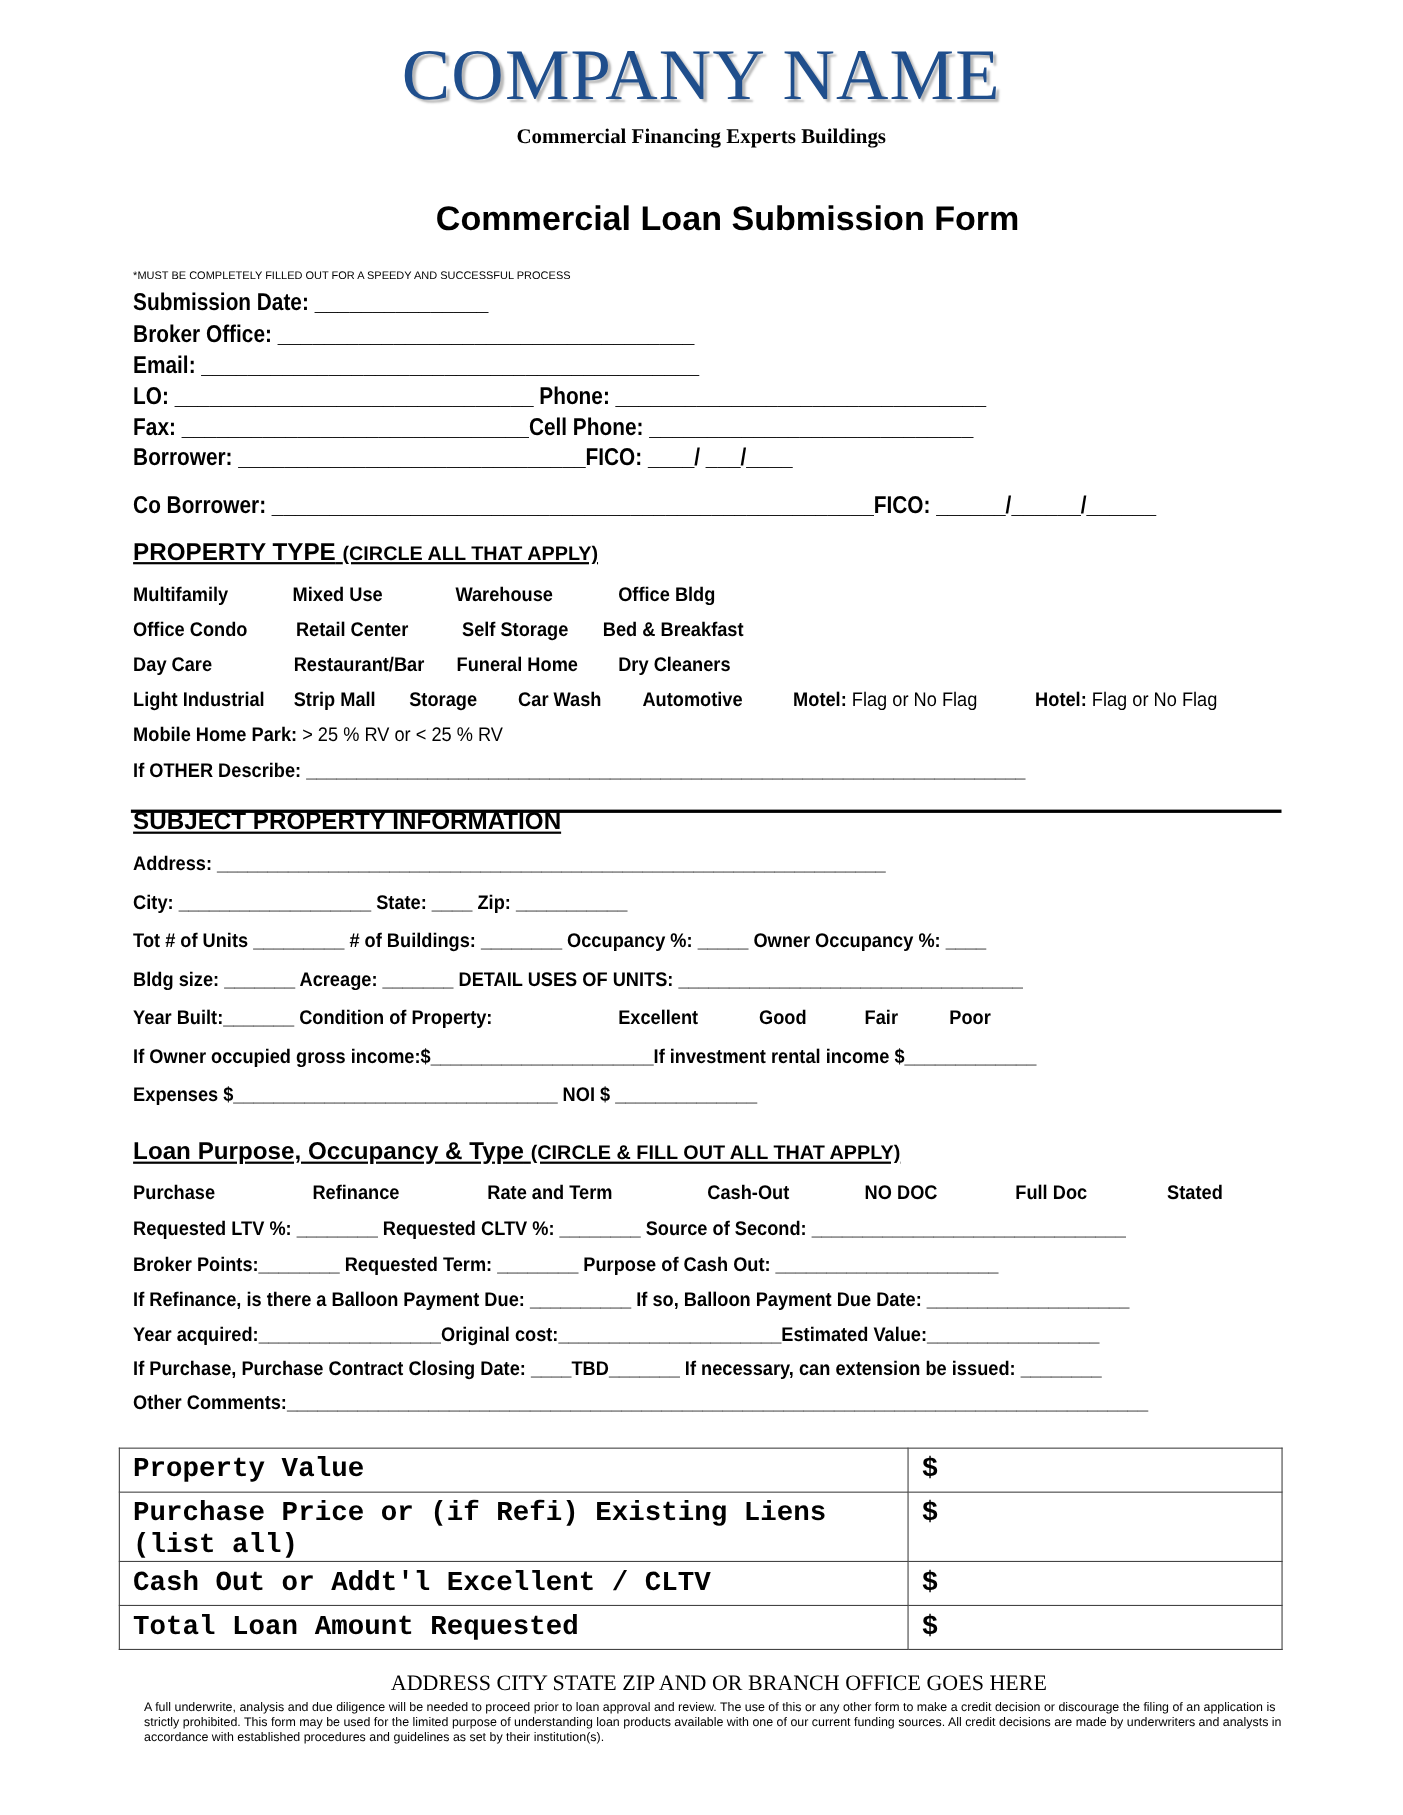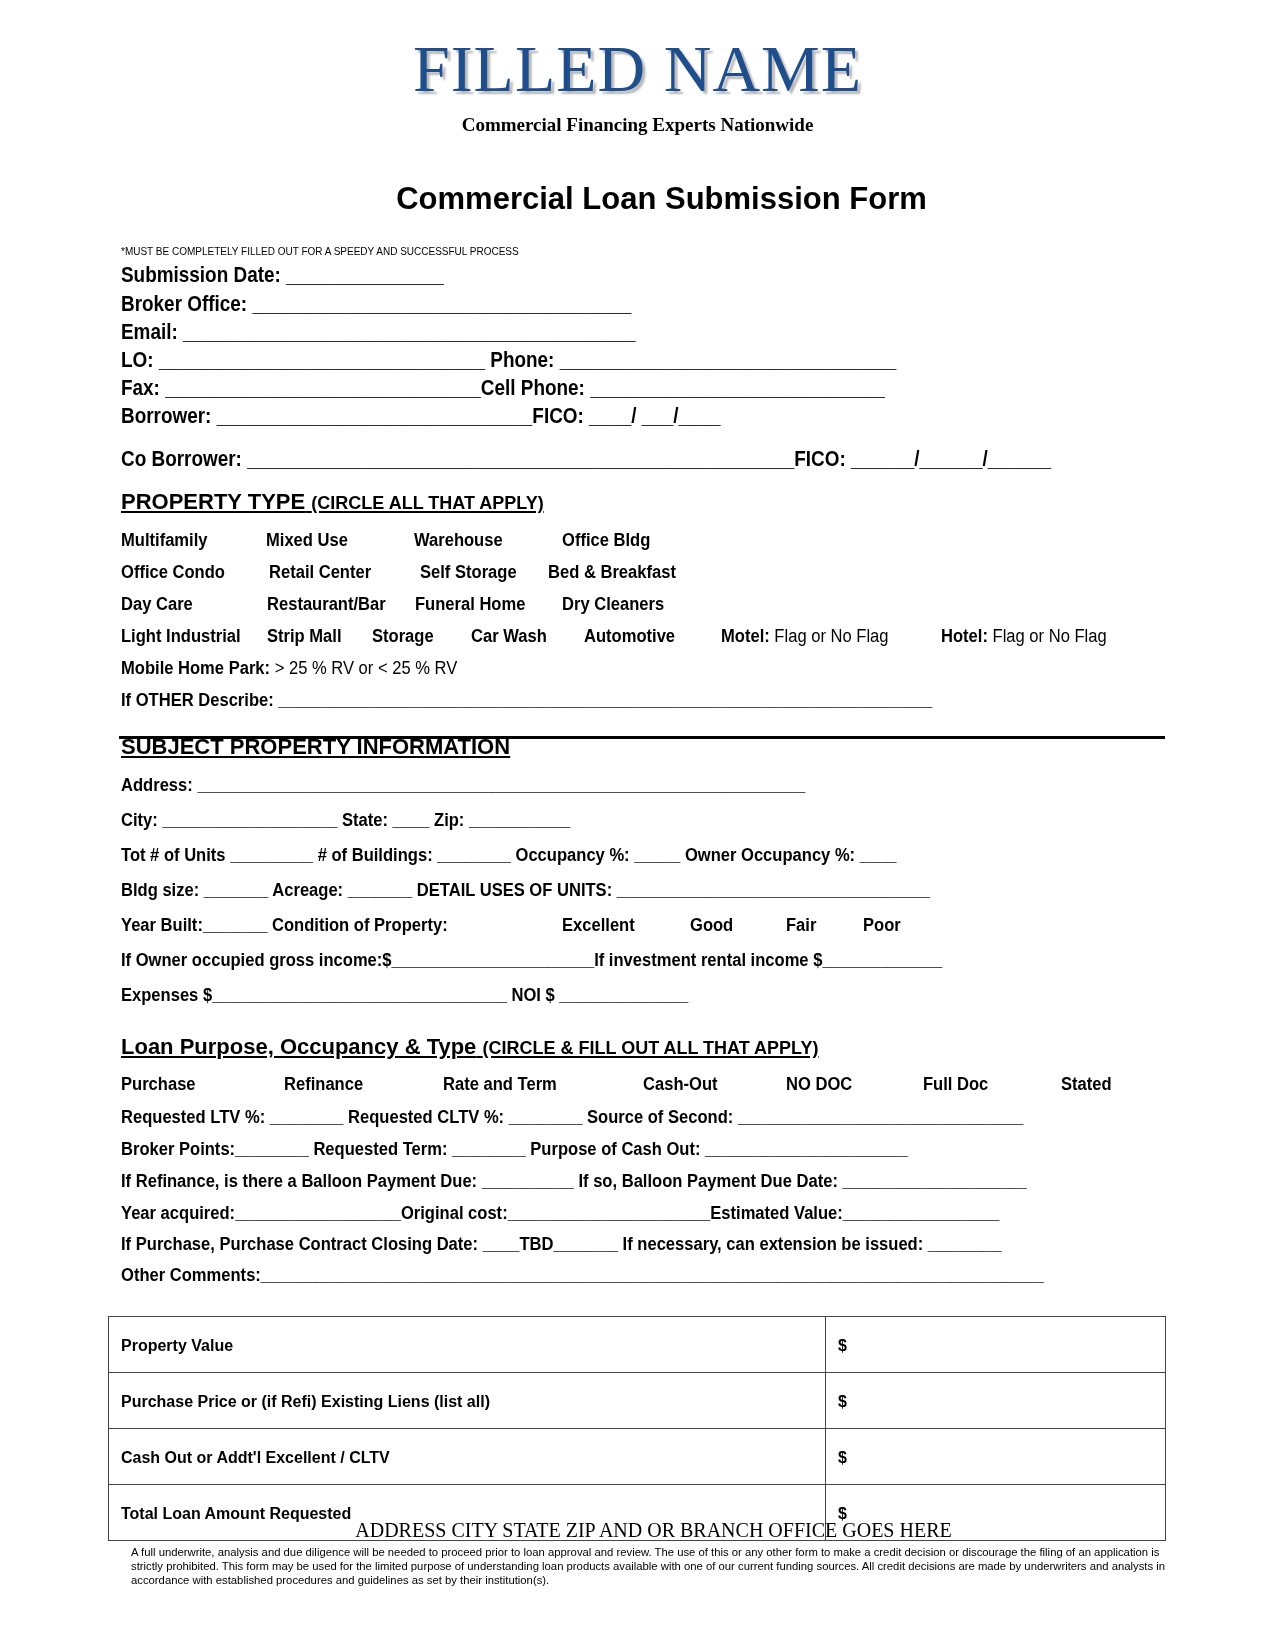--- a/index.html
+++ b/index.html
@@ -9,30 +9,30 @@
   .tagline { left: 0; width: 1275px; top: 114px; text-align: center; font-family: "Liberation Serif", serif; font-weight: bold; font-size: 19px; }
   .title { left: 0; width: 1275px; top: 181px; text-align: center; font-weight: bold; font-size: 31px; padding-left: 24px; }
   .notice { left: 121px; top: 246px; font-size: 10px; }
   .big { font-weight: bold; font-size: 22px; transform: scaleX(0.86); transform-origin: left top; left: 121px; }
   .row { font-weight: bold; font-size: 18px; left: 121px; transform: scaleX(0.92); transform-origin: left top; }
   .reg { font-weight: normal; }
   .sec-h { font-weight: bold; font-size: 22px; left: 121px; text-decoration: underline; }
   .sec-h .sub { font-size: 18px; }
   .rule { position: absolute; left: 119px; width: 1046px; height: 3px; background: #000; top: 736px; }
   table.summary { position: absolute; left: 108px; top: 1316px; width: 1058px; border-collapse: collapse; }
-  table.summary td { border: 1.5px solid #444; height: 35px; vertical-align: top; padding: 20px 12px 0 12px; font-weight: bold; font-size: 16px; }
+  table.summary td { border: 1.5px solid #444; height: 35px; vertical-align: top; padding: 4px 12px 0 12px; font-weight: bold; font-size: 25px; font-family: Liberation Mono, monospace; }
   table.summary td.amt { width: 315px; }
   .addr { left: 0; width: 1275px; top: 1519px; text-align: center; font-family: "Liberation Serif", serif; font-size: 20px; padding-left: 16px; }
   .disclaimer { left: 131px; top: 1545px; width: 1040px; font-size: 11.3px; line-height: 14px; white-space: normal; }
 </style>
 </head>
 <body>
 
-<div class="abs company">FILLED NAME</div>
-<div class="abs tagline">Commercial Financing Experts Nationwide</div>
+<div class="abs company">COMPANY NAME</div>
+<div class="abs tagline">Commercial Financing Experts Buildings</div>
 <div class="abs title">Commercial Loan Submission Form</div>
 <div class="abs notice">*MUST BE COMPLETELY FILLED OUT FOR A SPEEDY AND SUCCESSFUL PROCESS</div>
 
 <div class="abs big" style="top:262px">Submission Date: _______________</div>
 <div class="abs big" style="top:291px">Broker Office: ____________________________________</div>
 <div class="abs big" style="top:319px">Email: ___________________________________________</div>
 <div class="abs big" style="top:347px">LO: _______________________________ Phone: ________________________________</div>
 <div class="abs big" style="top:375px">Fax: ______________________________Cell Phone: ____________________________</div>
 <div class="abs big" style="top:403px">Borrower: ______________________________FICO: ____/ ___/____</div>
 <div class="abs big" style="top:446px">Co Borrower: ____________________________________________________FICO: ______/______/______</div>

